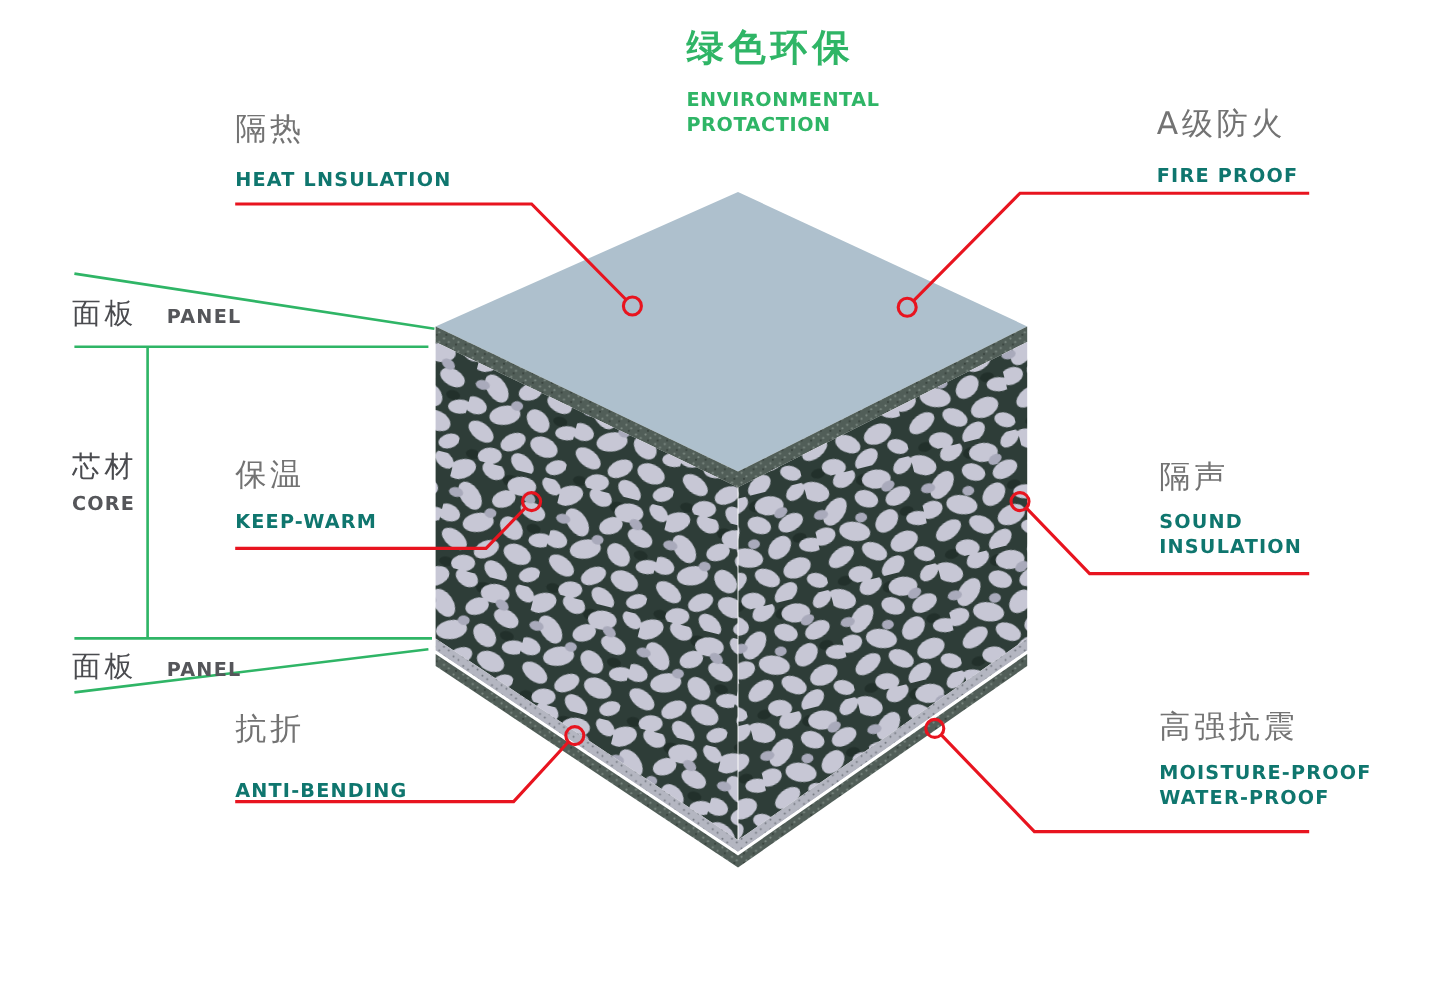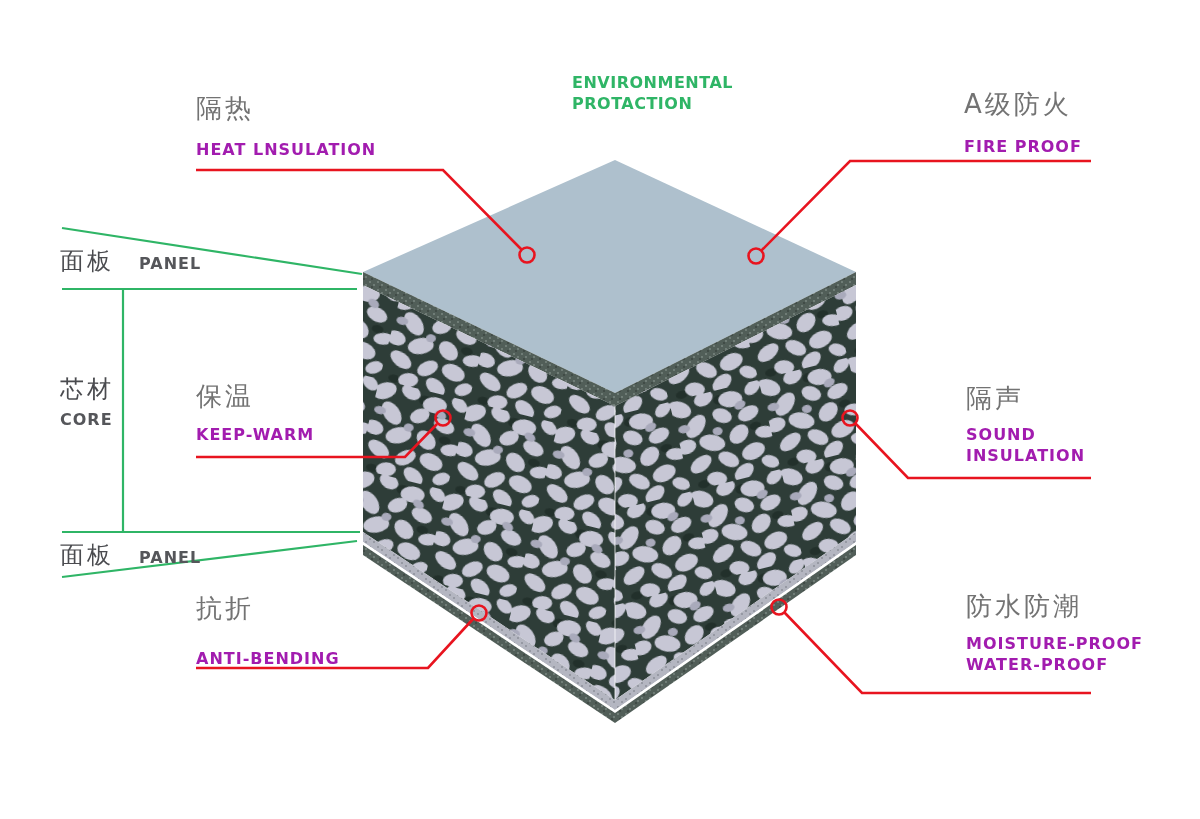--- a/index.html
+++ b/index.html
@@ -5,21 +5,21 @@
   html,body{margin:0;padding:0;}
   body{
     width:1200px;height:819px;background:#ffffff;
     font-family:"DejaVu Sans","Liberation Sans",sans-serif;
     position:relative;overflow:hidden;
   }
   .stage{position:absolute;inset:0;}
   svg.scene{position:absolute;left:0;top:0;display:block;}
   .lab{position:absolute;white-space:nowrap;}
   .zh{font-size:26px;color:#737373;letter-spacing:3px;font-weight:500;line-height:32px;}
-  .en{font-size:16px;color:#a21caf;font-weight:600;letter-spacing:1px;line-height:21px;}
+  .en{font-size:16px;color:#0f766e;font-weight:600;letter-spacing:1px;line-height:21px;}
   .green-zh{font-size:31px;color:#2fb566;letter-spacing:4px;font-weight:600;line-height:36px;}
   .green-en{font-size:16px;color:#2fb566;font-weight:700;letter-spacing:0.5px;line-height:21px;}
   .layer-row{display:flex;align-items:baseline;gap:25px;}
   .layer-zh{font-size:24px;color:#4a4b4f;letter-spacing:3px;font-weight:500;line-height:30px;}
   .layer-en{font-size:16px;color:#55565a;font-weight:600;letter-spacing:1px;line-height:20px;}
 </style>
 </head>
 <body>
 
 <div class="stage">
@@ -149,20 +149,21 @@
       <polyline points="855,423 908,478 1091,478"></polyline>
 
       <polyline points="196,668 428,668 473,619"></polyline>
       <circle cx="479" cy="613" r="7.5"></circle>
 
       <circle cx="779" cy="607" r="7.5"></circle>
       <polyline points="784,612 862,693 1091,693"></polyline>
     </g>
   </svg>
 
+  <div class="lab green-zh" style="left:572px;top:22px;">绿色环保</div>
   <div class="lab green-en" style="left:572px;top:72px;">
     <div>ENVIRONMENTAL</div>
     <div>PROTACTION</div>
   </div>
 
   <div class="lab zh" style="left:196px;top:92px;">隔热</div>
   <div class="lab en" style="left:196px;top:139px;">HEAT LNSULATION</div>
 
   <div class="lab zh" style="left:964px;top:88px;">A级防火</div>
   <div class="lab en" style="left:964px;top:136px;">FIRE PROOF</div>
@@ -172,21 +173,21 @@
 
   <div class="lab zh" style="left:966px;top:382px;">隔声</div>
   <div class="lab en" style="left:966px;top:424px;">
     <div>SOUND</div>
     <div>INSULATION</div>
   </div>
 
   <div class="lab zh" style="left:196px;top:592px;">抗折</div>
   <div class="lab en" style="left:196px;top:648px;">ANTI-BENDING</div>
 
-  <div class="lab zh" style="left:966px;top:590px;">防水防潮</div>
+  <div class="lab zh" style="left:966px;top:590px;">高强抗震</div>
   <div class="lab en" style="left:966px;top:633px;">
     <div>MOISTURE-PROOF</div>
     <div>WATER-PROOF</div>
   </div>
 
   <div class="lab layer-row" style="left:60px;top:246px;">
     <span class="layer-zh">面板</span>
     <span class="layer-en">PANEL</span>
   </div>
 

